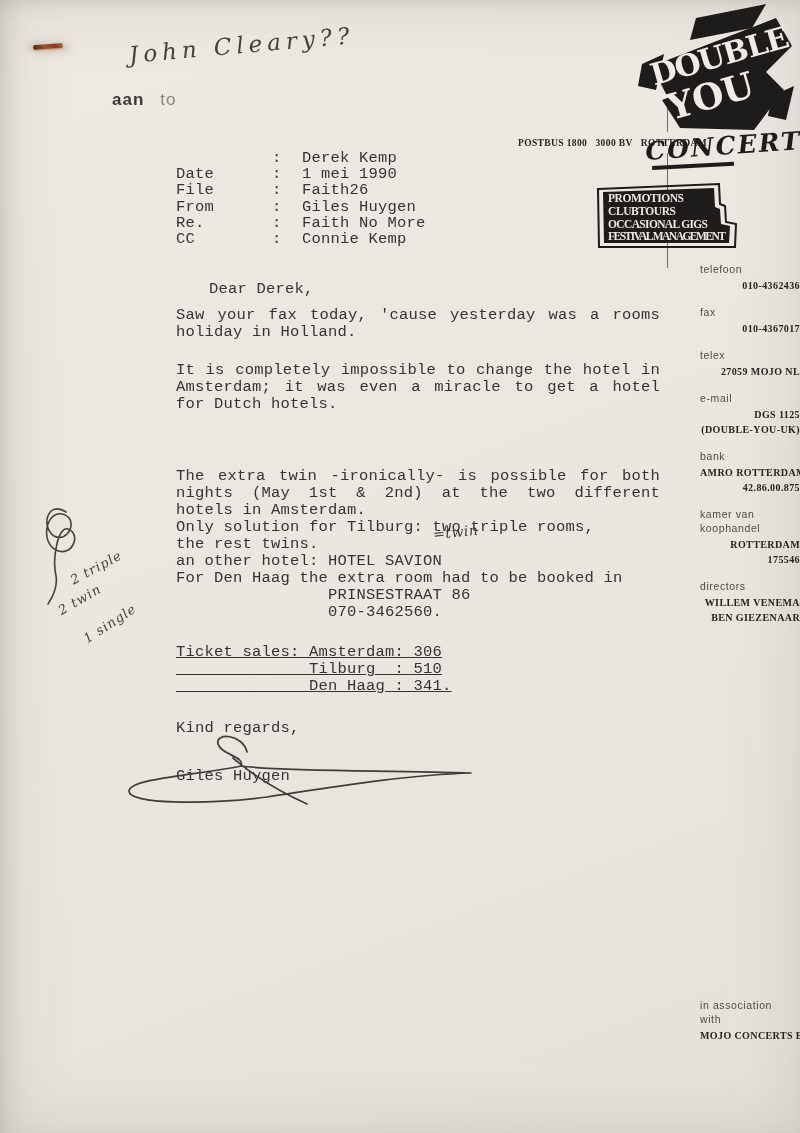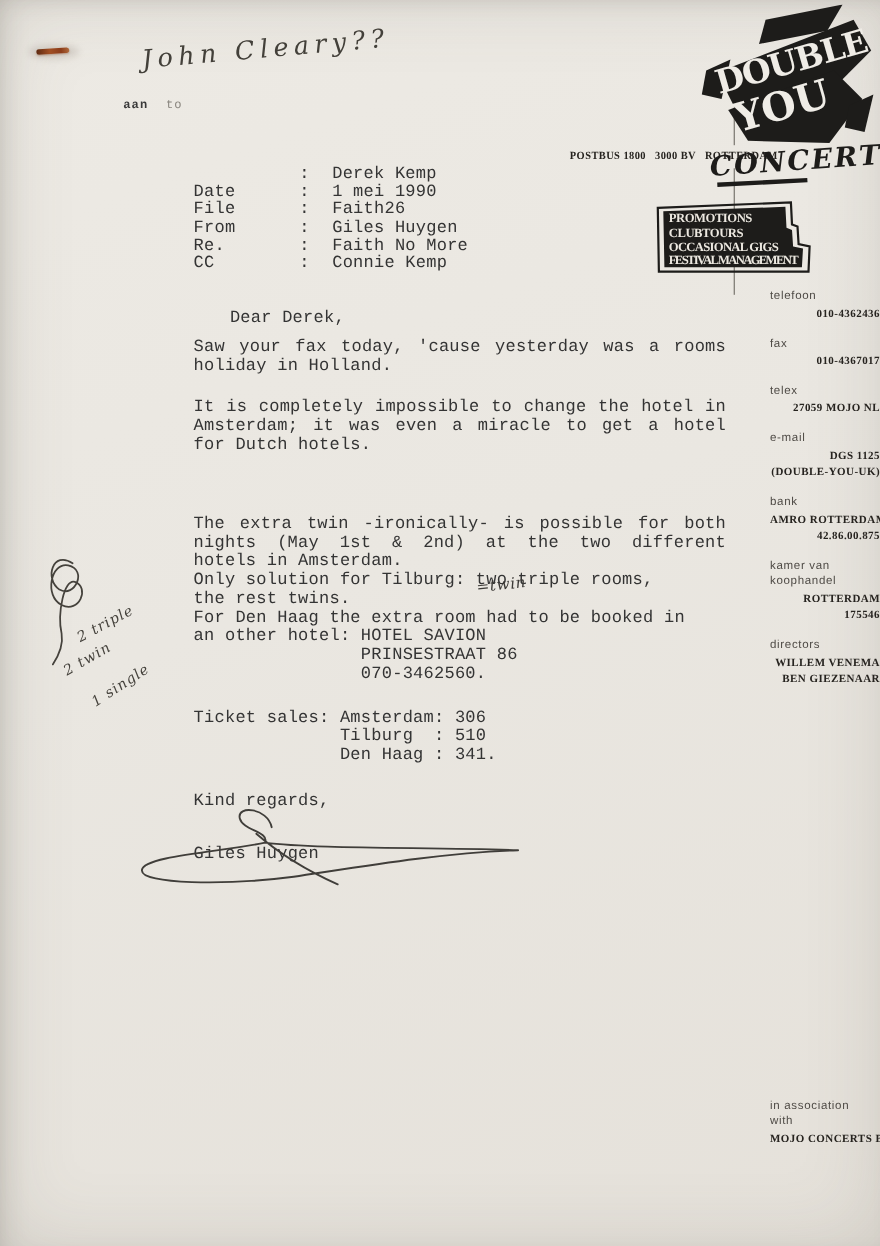--- a/index.html
+++ b/index.html
@@ -14,21 +14,21 @@
   .bodycol{width:484px;}
   .bline{white-space:pre;min-height:17px;}
   .bline.just{white-space:normal;text-align:justify;text-align-last:justify;}
 
   
   .hrow{display:flex;}
   .hlabel{display:inline-block;width:96px;white-space:pre;}
   .hcolon{display:inline-block;width:30px;}
 
   
-  .aanto{font-size:11px;letter-spacing:1px;color:#3a3a3a;font-family:Liberation Mono, monospace;}
+  .aanto{font-size:17px;letter-spacing:1px;color:#3a3a3a;}
   .aanto .to{color:#8a867f;margin-left:16px;font-weight:normal;}
   .handnote{font-family:"DejaVu Serif",serif;font-style:italic;color:#43403a;}
   .topnote{font-size:23px;letter-spacing:5px;transform:rotate(-5deg);transform-origin:left top;}
   .rust{width:30px;height:5px;border-radius:3px;transform:rotate(-4deg);
     background:linear-gradient(90deg,#5e2a12,#a14f24 40%,#8b3c1a 75%,#b06a3c);box-shadow:0 1px 2px rgba(120,60,30,.35);}
   .rust-smudge{width:46px;height:14px;border-radius:50%;background:rgba(150,140,128,.25);filter:blur(3px);}
 
   
   .postbus{font-family:"Liberation Serif",serif;font-weight:bold;font-size:10px;letter-spacing:.4px;color:#26231f;transform:scaleX(.95);transform-origin:left;white-space:pre;}
   .vrule{width:1px;background:#6e6a63;}
@@ -167,26 +167,26 @@
       <div class="bline just">It is completely impossible to change the hotel in</div>
       <div class="bline just">Amsterdam; it was even a miracle to get a hotel</div>
       <div class="bline">for Dutch hotels.</div>
     </div>
   <div class="abs mono bodycol" style="left:176px;top:468px;">
       <div class="bline just">The extra twin -ironically- is possible for both</div>
       <div class="bline just">nights (May 1st &amp; 2nd) at the two different</div>
       <div class="bline">hotels in Amsterdam.</div>
       <div class="bline">Only solution for Tilburg: two triple rooms,</div>
       <div class="bline">the rest twins.</div>
+      <div class="bline">an other hotel: HOTEL SAVION</div>
       <div class="bline">For Den Haag the extra room had to be booked in</div>
-      <div class="bline">an other hotel: HOTEL SAVION</div>
       <div class="bline">                PRINSESTRAAT 86</div>
       <div class="bline">                070-3462560.</div>
     </div>
-  <div class="abs mono bodycol" style="left:176px;top:644px;">
+  <div class="abs mono bodycol" style="left:176px;top:644px;text-decoration:underline;">
       <div class="bline">Ticket sales: Amsterdam: 306</div>
       <div class="bline">              Tilburg  : 510</div>
       <div class="bline">              Den Haag : 341.</div>
     </div>
 
   <div class="abs insertnote" style="left:433px;top:524px;">=twin</div>
 
   <div class="abs marginnote" style="left:18px;top:498px;width:150px;height:160px;">
     <svg width="90" height="120" viewBox="0 0 90 120" style="position:absolute;left:14px;top:0;">
       <path d="M34,14 C16,2 8,28 22,38 C36,46 48,20 30,16 C14,13 8,44 24,52 C40,60 50,36 36,31 C26,28 20,60 24,78 C26,90 20,100 16,106" fill="none" stroke="#45423c" stroke-width="1.6" stroke-linecap="round"></path>

